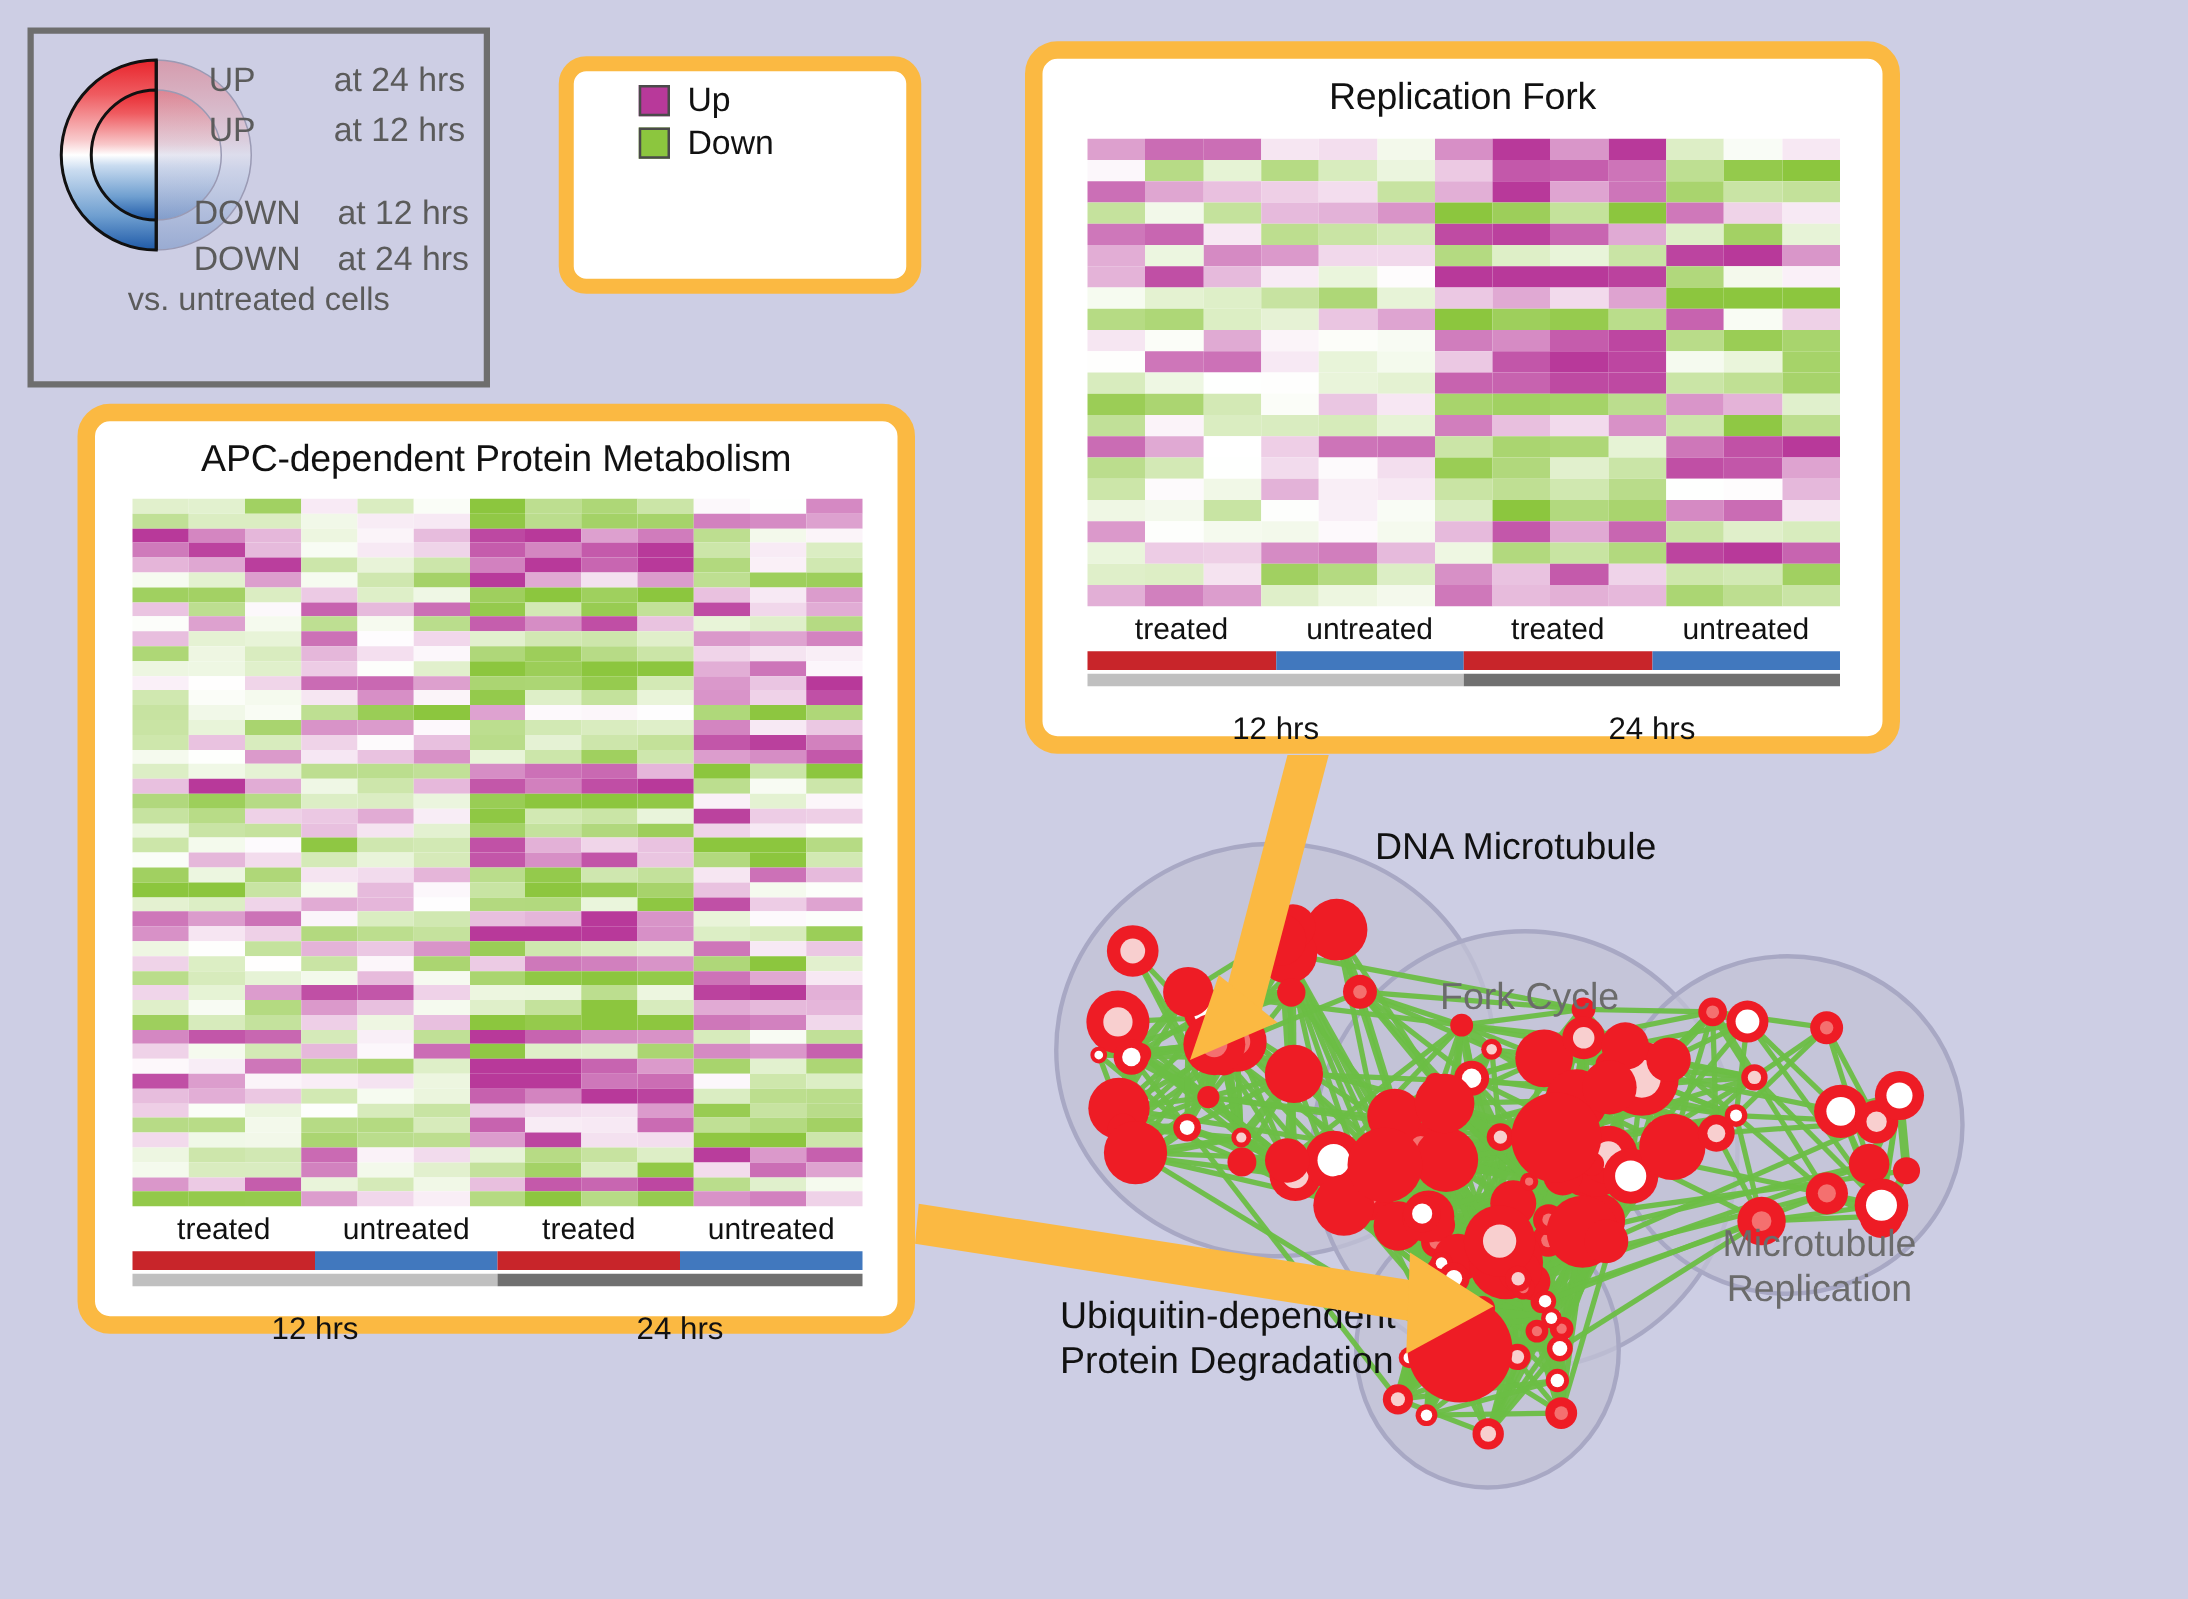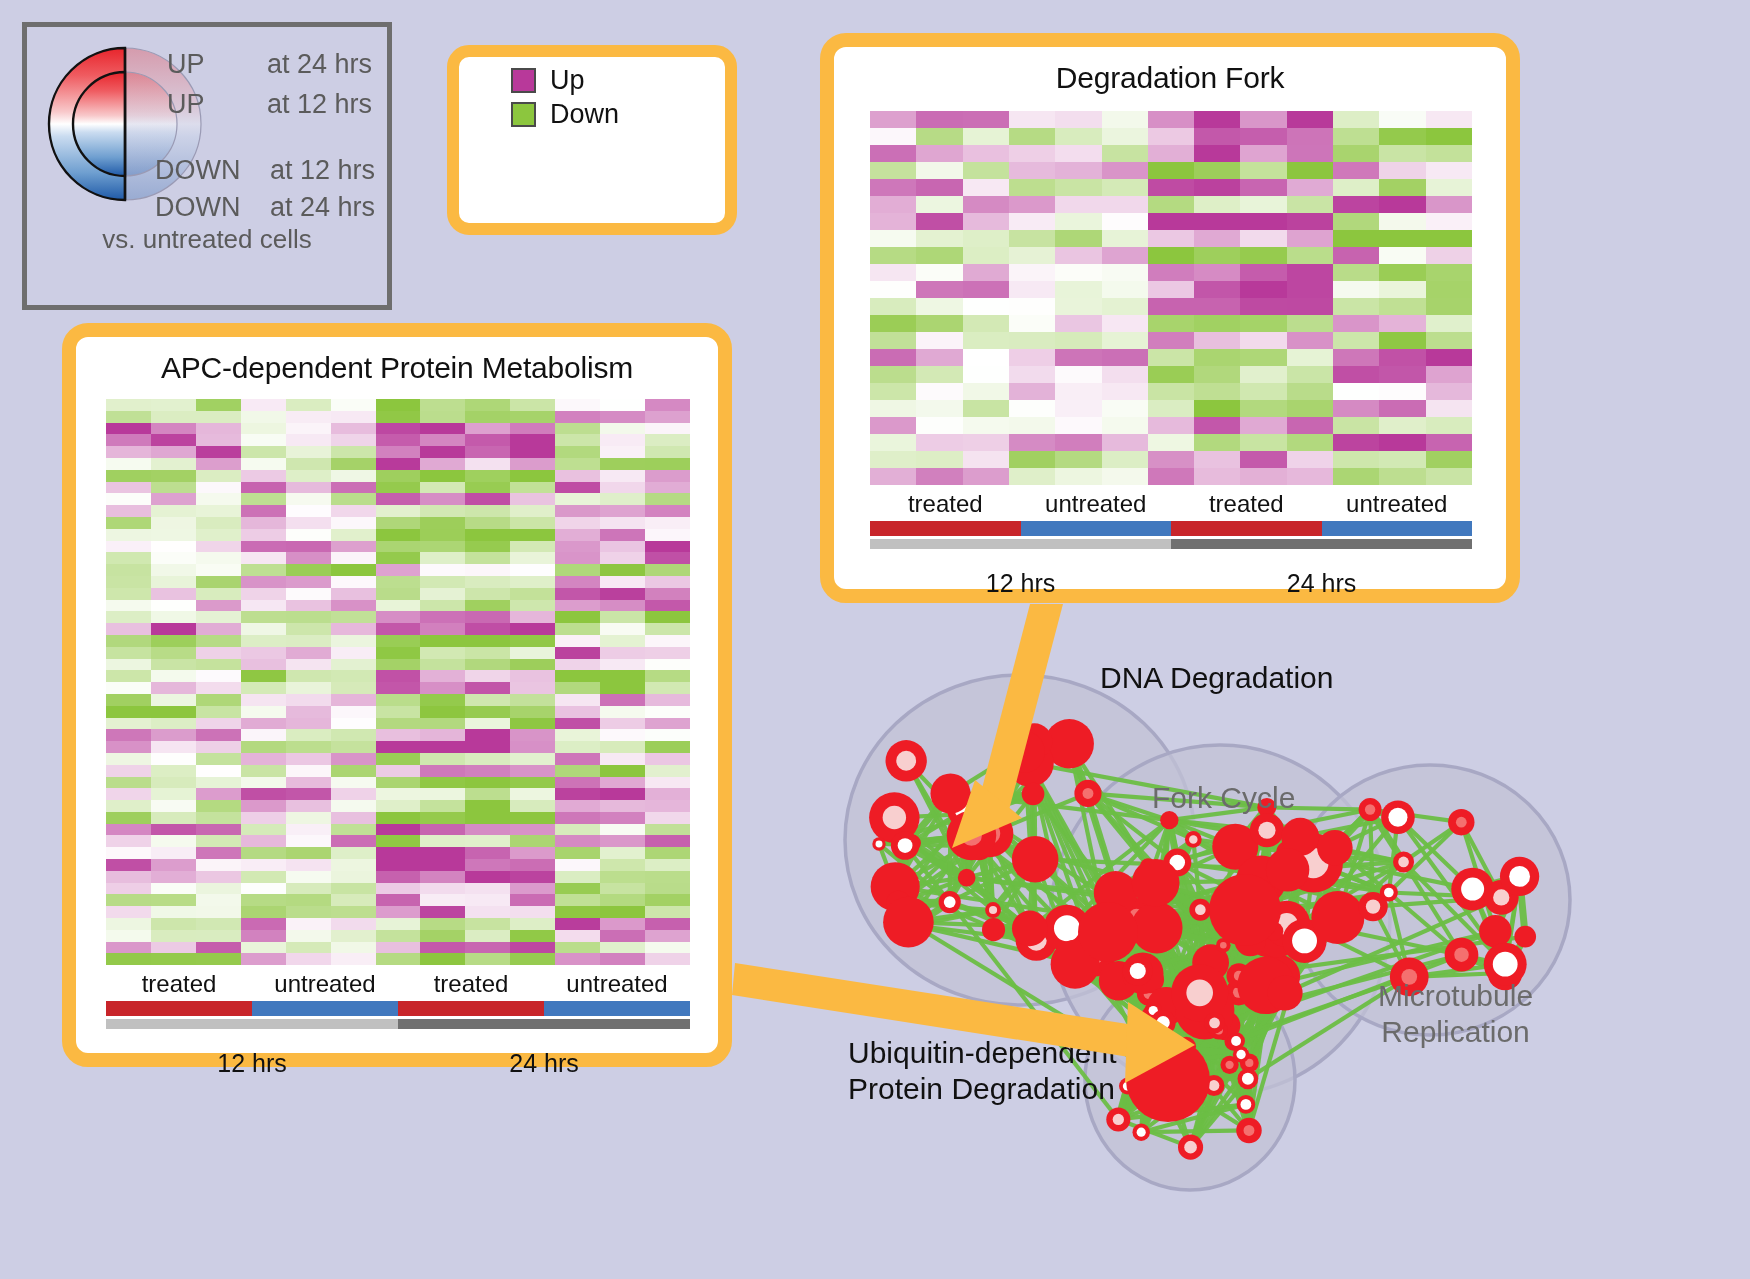--- a/index.html
+++ b/index.html
@@ -144,21 +144,21 @@
         <span class="leg-label">Up</span>
       </div>
       <div class="leg-row">
         <span class="leg-swatch" style="background:#8cc63e"></span>
         <span class="leg-label">Down</span>
       </div>
     </div>
   </div>
 
   <div class="panel" id="repfork-panel">
-    <div class="panel-title" style="margin-top:14px;">Degradation Fork</div>
+    <div class="panel-title" style="margin-top:14px;">Replication Fork</div>
     <div class="hm-wrap" style="left:36px;right:34px;top:64px;">
       <div class="heatmap" id="hm-replication-fork" style="grid-template-columns: repeat(13, 1fr);">
           <div class="hm-cell" style="height: 17px; background: rgb(221, 160, 206);"></div>
           <div class="hm-cell" style="height: 17px; background: rgb(202, 108, 180);"></div>
           <div class="hm-cell" style="height: 17px; background: rgb(203, 110, 181);"></div>
           <div class="hm-cell" style="height: 17px; background: rgb(246, 230, 242);"></div>
           <div class="hm-cell" style="height: 17px; background: rgb(243, 222, 238);"></div>
           <div class="hm-cell" style="height: 17px; background: rgb(243, 249, 235);"></div>
           <div class="hm-cell" style="height: 17px; background: rgb(215, 143, 198);"></div>
           <div class="hm-cell" style="height: 17px; background: rgb(184, 57, 154);"></div>
@@ -2108,21 +2108,21 @@
         <circle cx="457.8551675335804" cy="468.8314901808872" r="10.35157159739174" fill="#ee1c25"></circle>
         <circle cx="457.8551675335804" cy="468.8314901808872" r="5.957371663031817" fill="#ffffff"></circle>
         <circle cx="424.5181808531607" cy="412.97999858369025" r="10.45178911369294" fill="#ee1c25"></circle>
         <circle cx="424.5181808531607" cy="412.97999858369025" r="5.360832975249585" fill="#f8cfcf"></circle>
         <circle cx="451.0785529297344" cy="444.52473477296553" r="8.258038694737479" fill="#ee1c25"></circle>
         <circle cx="451.0785529297344" cy="444.52473477296553" r="4.66488988390864" fill="#ffffff"></circle>
         <circle cx="318" cy="322" r="30" fill="#ee1c25"></circle>
         <circle cx="378" cy="470" r="42" fill="#ee1c25"></circle>
         <circle cx="455" cy="300" r="36" fill="#ee1c25"></circle>
       </svg>
-    <div class="net-label" style="left:310px;top:50px;font-size:30px;color:#111;">DNA Degradation</div>
+    <div class="net-label" style="left:310px;top:50px;font-size:30px;color:#111;">DNA Microtubule</div>
     <div class="net-label" style="left:362px;top:170px;font-size:30px;color:#6b6b6b;">Fork Cycle</div>
     <div class="net-label" style="left:588px;top:368px;font-size:30px;color:#6b6b6b;text-align:center;">Microtubule
 Replication</div>
     <div class="net-label" style="left:58px;top:425px;font-size:30px;color:#111;">Ubiquitin-dependent
 Protein Degradation</div>
   </div>
 
   <svg id="connectors" viewBox="0 0 1750 1279">
 
     <g>

